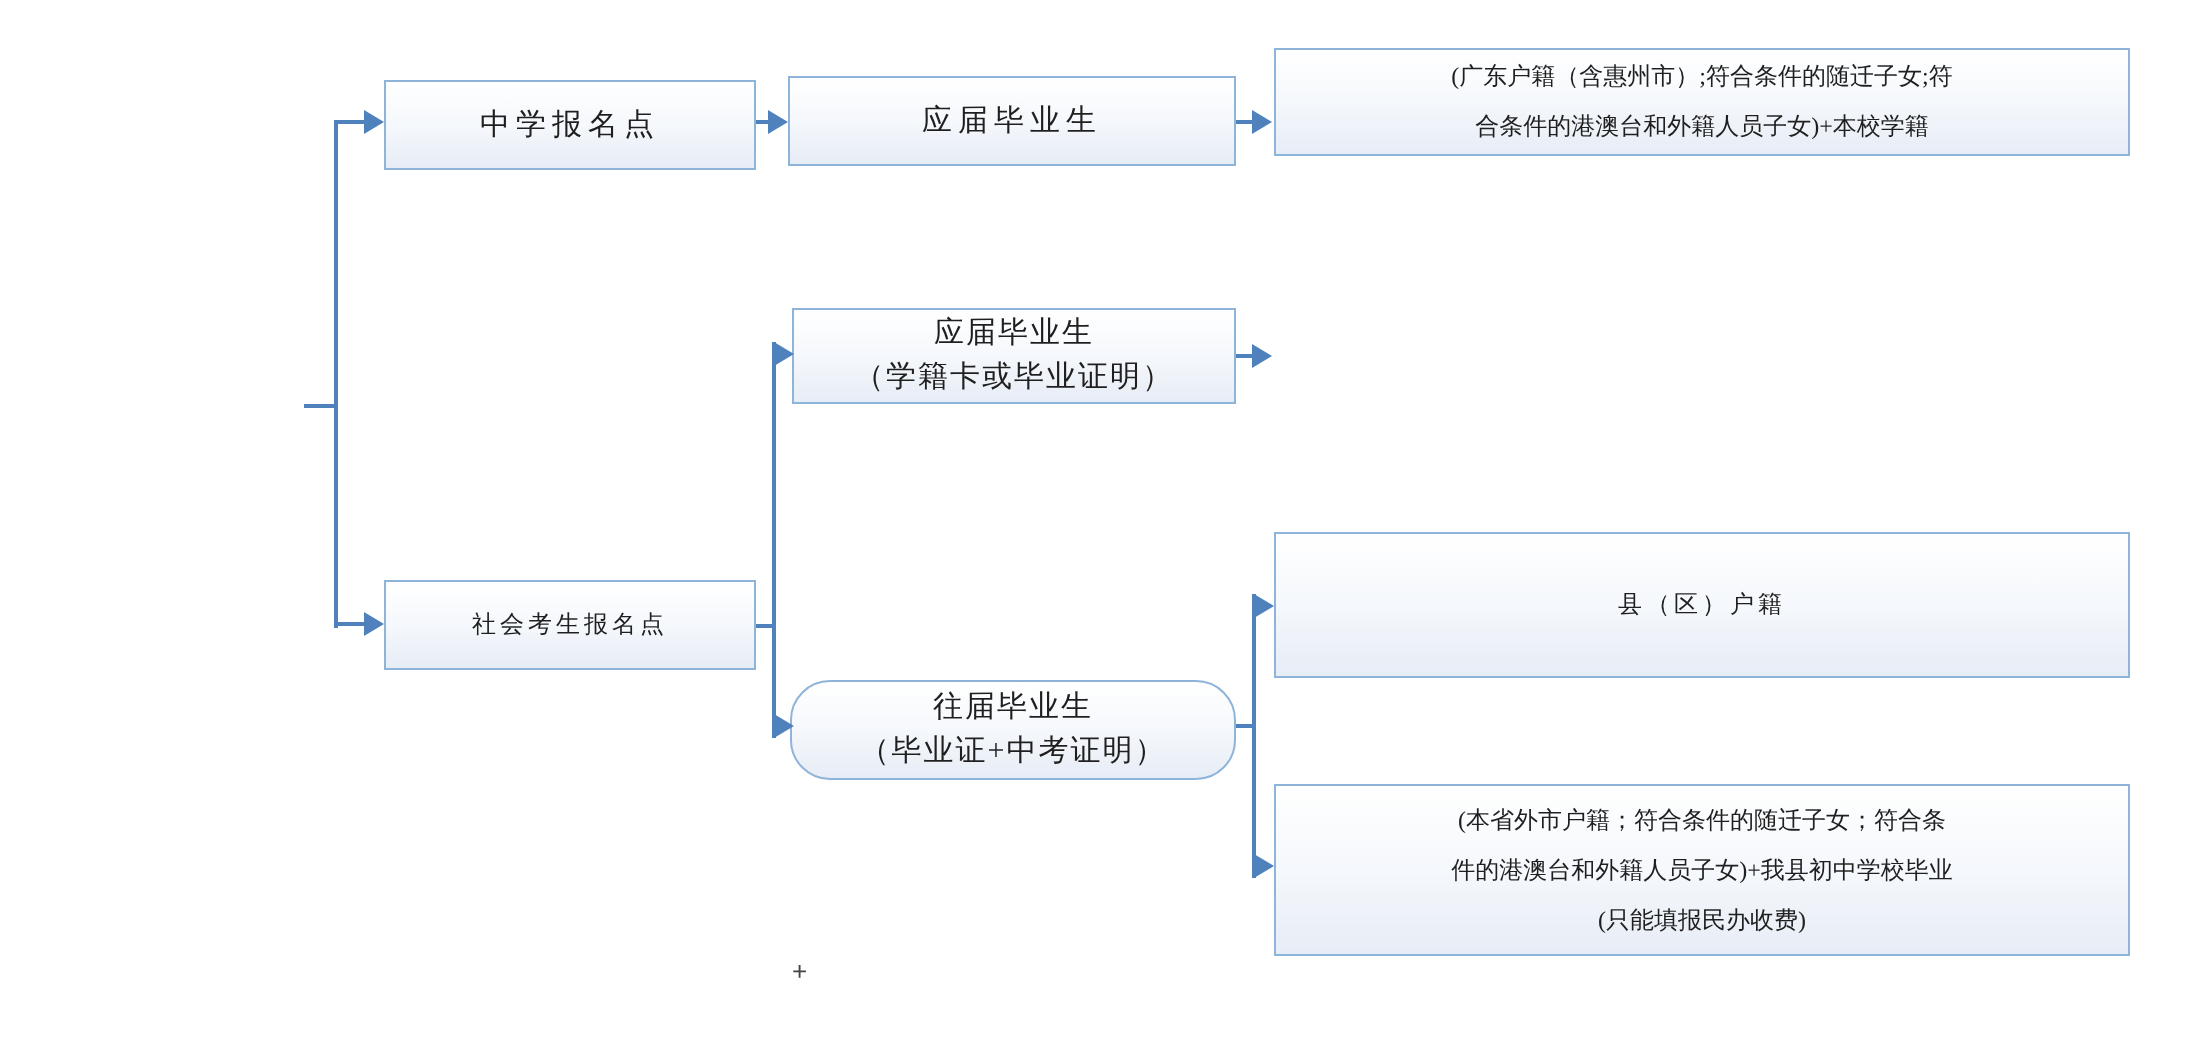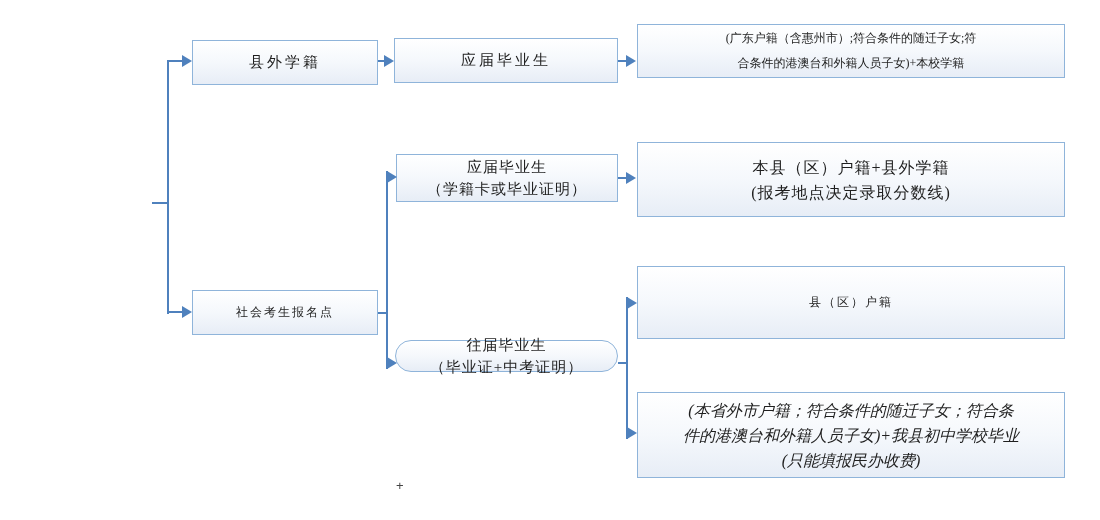--- a/index.html
+++ b/index.html
@@ -20,25 +20,25 @@
     position:absolute;width:0;height:0;
     border-top:6px solid transparent;border-bottom:6px solid transparent;
     border-left:10px solid #4f81bd;
   }
   
   #n-root  {left:18px;  top:180px; width:134px; height:46px; font-size:27px; font-weight:bold; letter-spacing:1px;}
   #n-school{left:192px; top:40px;  width:186px; height:45px; font-size:15px; letter-spacing:3px;}
   #n-social{left:192px; top:290px; width:186px; height:45px; font-size:12px; letter-spacing:2px;}
   #n-fresh1{left:394px; top:38px;  width:224px; height:45px; font-size:15px; letter-spacing:3px;}
   #n-fresh2{left:396px; top:154px; width:222px; height:48px; font-size:15px; line-height:22px; letter-spacing:1px;}
-  #n-past  {left:395px; top:340px; width:223px; height:32px; font-size:15px; line-height:22px; letter-spacing:1px;border-radius:20px;}
+  #n-past  {left:395px; top:340px; width:223px; height:50px; font-size:15px; line-height:22px; letter-spacing:1px;border-radius:20px;}
   #n-r1    {left:637px; top:24px;  width:428px; height:54px; font-size:12px; line-height:25px;}
   #n-r2    {left:637px; top:142px; width:428px; height:75px; font-size:16px; line-height:25px; letter-spacing:1px;}
   #n-r3    {left:637px; top:266px; width:428px; height:73px; font-size:12px; letter-spacing:2px;}
-  #n-r4    {left:637px; top:392px; width:428px; height:86px; font-size:16px; line-height:25px;font-style:italic;}
+  #n-r4    {left:637px; top:392px; width:428px; height:86px; font-size:12px; line-height:25px;}
   
   #c-root-stub {left:152px; top:202px; width:17px;}
   #c-trunk1    {left:167px; top:60px;  height:254px;}
   #c-a1-line   {left:167px; top:60px;  width:16px;}
   #c-a1-head   {left:182px; top:55px;}
   #c-a2-line   {left:167px; top:311px; width:16px;}
   #c-a2-head   {left:182px; top:306px;}
   #c-sch-line  {left:378px; top:60px;  width:8px;}
   #c-sch-head  {left:384px; top:55px;}
   #c-f1-line   {left:618px; top:60px;  width:9px;}
@@ -54,31 +54,29 @@
   #c-a5-head   {left:627px; top:297px;}
   #c-a6-head   {left:627px; top:427px;}
   
   #plus-mark{position:absolute;left:396px;top:478px;font-size:13px;color:#444;font-family:"Liberation Sans",sans-serif;}
 </style>
 </head>
 <body>
 
 <div id="canvas">
 
-  <div class="box" id="n-school">县外学籍</div>
+  <div class="box" id="n-school">中学报名点</div>
   <div class="box" id="n-social">社会考生报名点</div>
   <div class="box" id="n-fresh1">应届毕业生</div>
   <div class="box" id="n-fresh2">应届毕业生
 （学籍卡或毕业证明）</div>
   <div class="box" id="n-past">往届毕业生
 （毕业证+中考证明）</div>
   <div class="box" id="n-r1">(广东户籍（含惠州市）;符合条件的随迁子女;符
 合条件的港澳台和外籍人员子女)+本校学籍</div>
-  <div class="box" id="n-r2">本县（区）户籍+县外学籍
-(报考地点决定录取分数线)</div>
   <div class="box" id="n-r3">县（区）户籍</div>
   <div class="box" id="n-r4">(本省外市户籍；符合条件的随迁子女；符合条
 件的港澳台和外籍人员子女)+我县初中学校毕业
 (只能填报民办收费)</div>
 
   <div class="h" id="c-root-stub"></div>
   <div class="v" id="c-trunk1"></div>
   <div class="h" id="c-a1-line"></div>
   <div class="ah" id="c-a1-head"></div>
   <div class="h" id="c-a2-line"></div>

